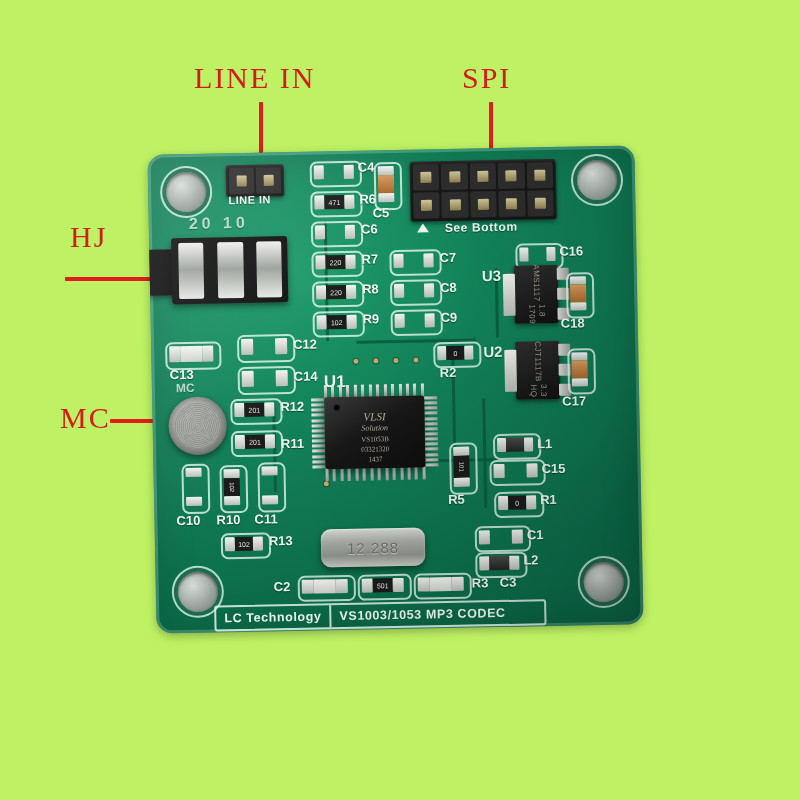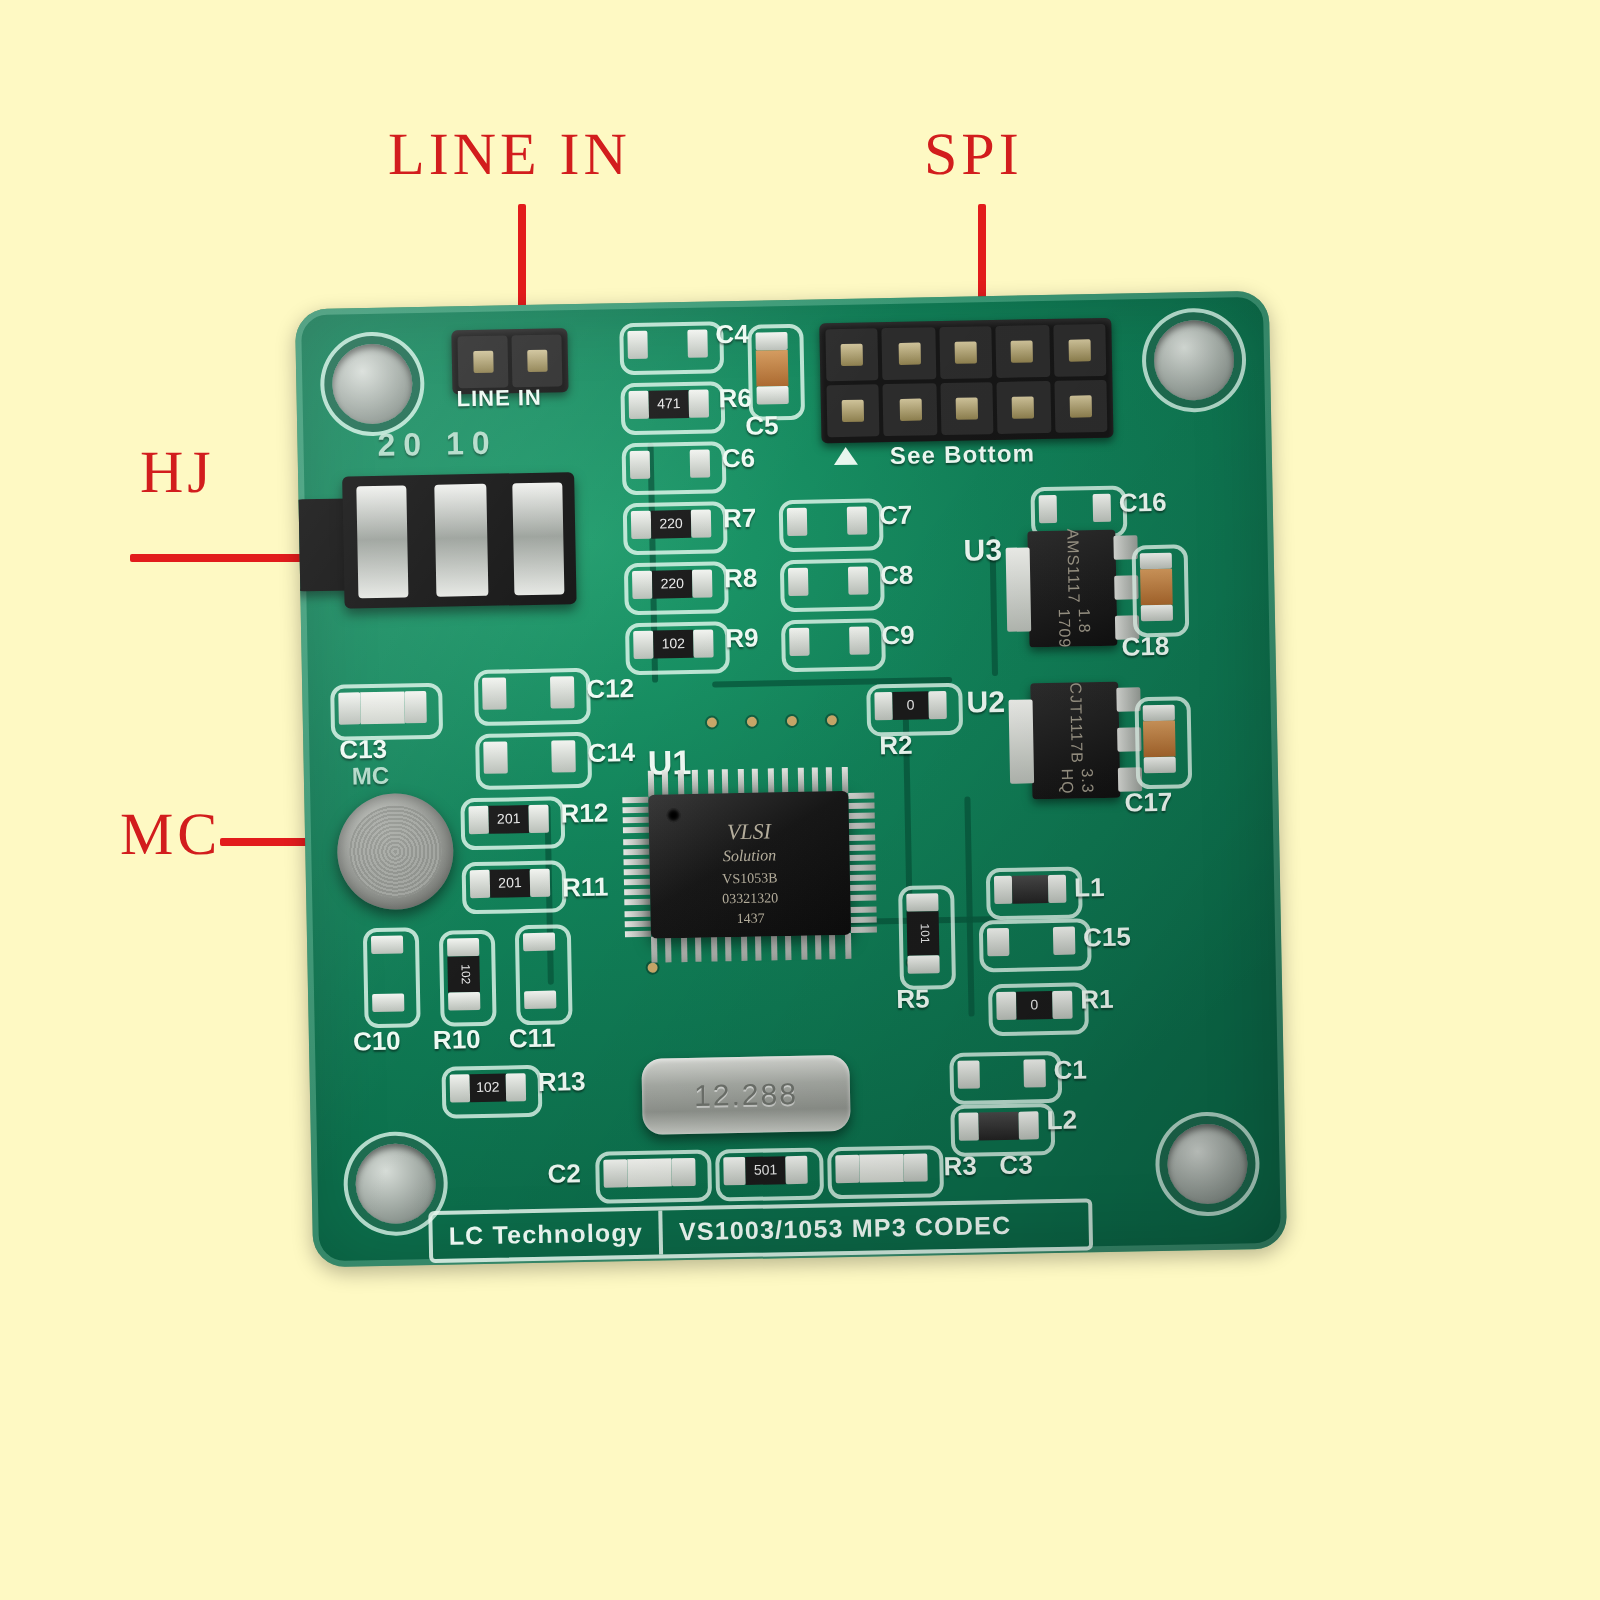--- a/index.html
+++ b/index.html
@@ -1,18 +1,18 @@
 <!DOCTYPE html>
 <html><head>
 <meta charset="utf-8">
 <style>
   html,body{margin:0;padding:0;background:#ffffff;}
   body{width:800px;height:800px;overflow:hidden;
        font-family:"Liberation Sans",sans-serif;}
-  #stage{position:relative;width:800px;height:800px;background:#fef9c3;}
+  #stage{position:relative;width:800px;height:800px;background:#bef264;}
 
   
   .callout{
     position:absolute;
     font-family:"Liberation Serif",serif;
     color:#d21d1d;
     font-weight:400;
     letter-spacing:2px;
     white-space:nowrap;
     line-height:1;

